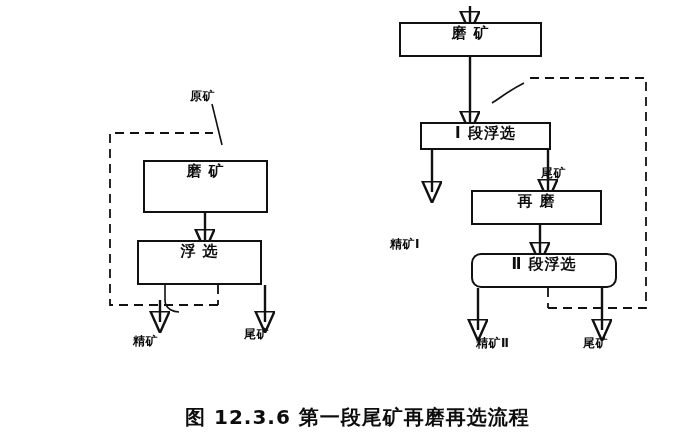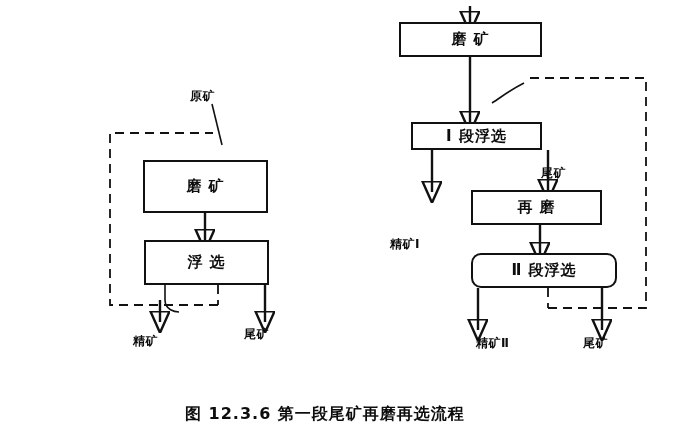--- a/index.html
+++ b/index.html
@@ -15,37 +15,37 @@
     font-family: "DejaVu Sans", "Liberation Sans", sans-serif;
     color: #0d0d0d;
     overflow: hidden;
   }
   .box {
     position: absolute;
     box-sizing: border-box;
     border: 2px solid #111111;
     background: #ffffff;
     display: flex;
-    align-items: center;
+    align-items: flex-start;
     justify-content: center;
     font-size: 15px;
     letter-spacing: 1px;
     font-weight: 600;
     white-space: nowrap;
   }
   .lbl {
     position: absolute;
     font-size: 12px;
     font-weight: 700;
     white-space: nowrap;
     letter-spacing: 0.5px;
   }
   .caption {
     position: absolute;
-    font-size: 16px;
+    font-size: 20px;
     font-weight: 700;
     white-space: nowrap;
     letter-spacing: 1px;
   }
   svg.edges {
     position: absolute;
     left: 0;
     top: 0;
     width: 700px;
     height: 445px;
@@ -101,41 +101,41 @@
     <line class="solid" x1="602" y1="288" x2="602" y2="330" marker-end="url(#arrow)"></line>
 
     <polyline class="dash" points="548,308 646,308 646,78 524,78"></polyline>
     <line class="dash" x1="548" y1="288" x2="548" y2="308"></line>
   </svg>
 
   <div class="box" style="left:143px; top:160px; width:125px; height:53px;">
     <span>磨    矿</span>
   </div>
 
-  <div class="box" style="left:144px; top:240px; width:125px; height:45px;">
+  <div class="box" style="left:137px; top:240px; width:125px; height:45px;">
     <span>浮    选</span>
   </div>
 
   <div class="lbl" style="left:190px; top:88px;">
     <span>原矿</span>
   </div>
 
   <div class="lbl" style="left:133px; top:333px;">
     <span>精矿</span>
   </div>
 
   <div class="lbl" style="left:244px; top:326px;">
     <span>尾矿</span>
   </div>
 
   <div class="box" style="left:399px; top:22px; width:143px; height:35px;">
     <span>磨    矿</span>
   </div>
 
-  <div class="box" style="left:411px; top:122px; width:131px; height:28px;">
+  <div class="box" style="left:420px; top:122px; width:131px; height:28px;">
     <span>Ⅰ 段浮选</span>
   </div>
 
   <div class="box" style="left:471px; top:190px; width:131px; height:35px;">
     <span>再    磨</span>
   </div>
 
   <div class="box" style="left:471px; top:253px; width:146px; height:35px;border-radius:10px;">
     <span>Ⅱ 段浮选</span>
   </div>

